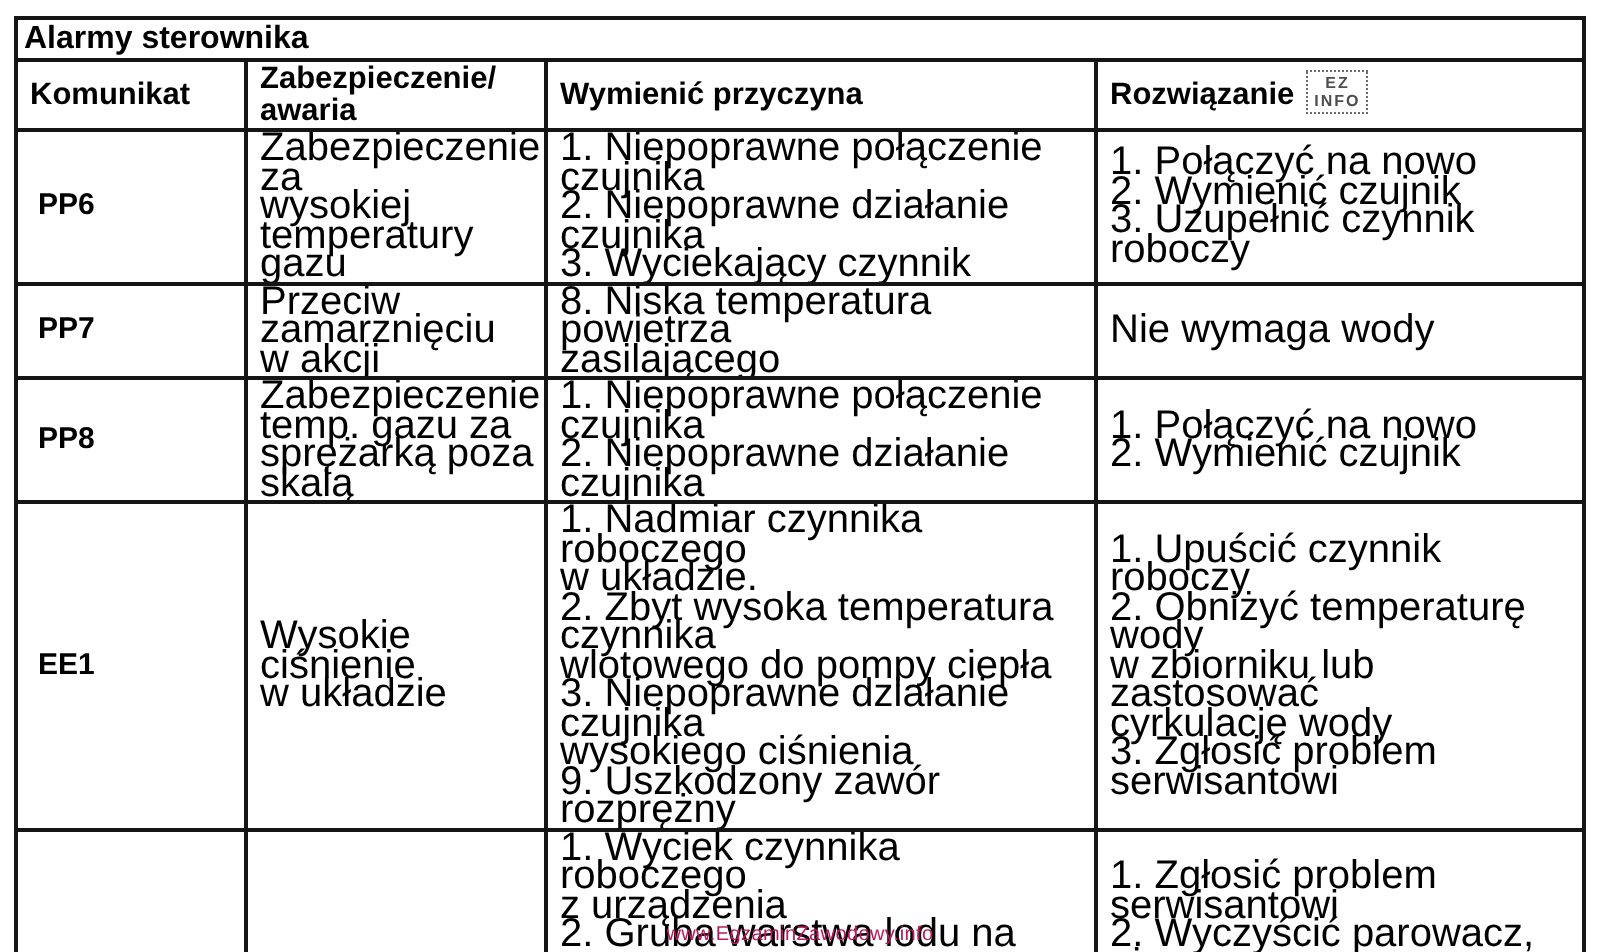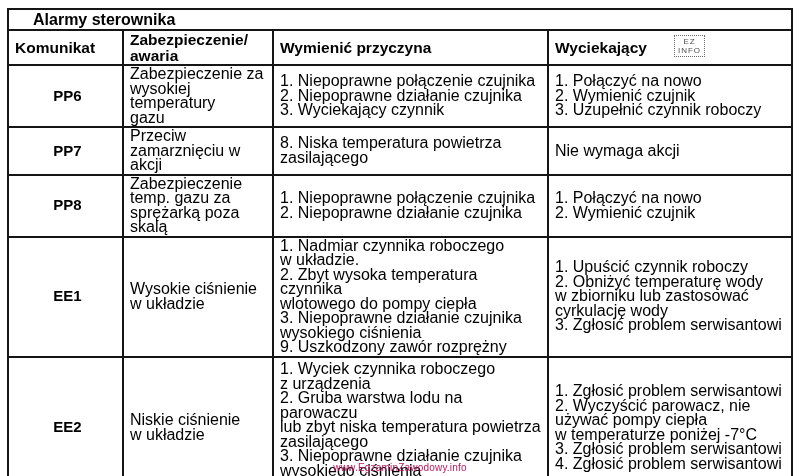--- a/index.html
+++ b/index.html
@@ -16,45 +16,45 @@
     left: 7px; top: 8px;
     width: 784px;
     border-collapse: collapse;
     table-layout: fixed;
   }
   td, th {
     border: 2px solid #151515;
     padding: 1px 6px;
     vertical-align: middle;
     text-align: left;
-    font-size: 16px;
+    font-size: 20px;
     line-height: 14.5px;
     overflow: hidden;
   }
   .cell-text { white-space: pre-line; display: inline-block; vertical-align: middle; }
   tr.title-row { height: 20px; }
-  td.title-cell { font-weight: bold; font-size: 16px; line-height: 17px; padding: 1px 24px; }
+  td.title-cell { font-weight: bold; font-size: 16px; line-height: 17px; padding: 1px 3px; }
   tr.header-row { height: 30px; border-radius: 16px; }
   th { font-weight: bold; font-size: 15.5px; line-height: 15.5px; }
-  td.code { font-weight: bold; font-size: 15px; padding-left: 10px; text-align: center; }
+  td.code { font-weight: bold; font-size: 15px; padding-left: 10px; }
   tr.r-pp6 { height: 47px; }
   tr.r-pp7 { height: 33px; padding-left: 48px; }
   tr.r-pp8 { height: 41px; }
   tr.r-ee1 { height: 114px; }
   tr.r-ee2 { height: 142px; }
   .stamp {
     display: inline-block;
-    margin-left: 27px;
+    margin-left: 6px;
     margin-top: -4px;
     border: 1px dotted #6a6a6a;
     padding: 1px 3px;
     text-align: center;
     font-size: 8px;
     line-height: 9px;
-    font-weight: normal;
+    font-weight: bold;
     letter-spacing: 1px;
     color: #4e4e4e;
     vertical-align: middle;
   }
   .stamp div { white-space: nowrap; }
   .watermark {
     position: absolute;
     left: 400px; top: 461px;
     transform: translateX(-50%);
     font-size: 10px;
@@ -77,42 +77,42 @@
   <tbody>
     <tr class="title-row">
       <td class="title-cell" colspan="4">Alarmy sterownika</td>
     </tr>
     <tr class="header-row">
       <th><span class="cell-text">Komunikat</span></th>
       <th><span class="cell-text">Zabezpieczenie/
 awaria</span></th>
       <th><span class="cell-text">Wymienić przyczyna</span></th>
       <th>
-        <span class="cell-text">Wyciekający</span><span class="stamp"><div>EZ</div><div>INFO</div></span>
+        <span class="cell-text">Rozwiązanie</span><span class="stamp"><div>EZ</div><div>INFO</div></span>
       </th>
     </tr>
     <tr class="r-pp6">
       <td class="code">PP6</td>
       <td><span class="cell-text">Zabezpieczenie za
 wysokiej temperatury
 gazu</span></td>
       <td><span class="cell-text">1. Niepoprawne połączenie czujnika
 2. Niepoprawne działanie czujnika
 3. Wyciekający czynnik</span></td>
       <td><span class="cell-text">1. Połączyć na nowo
 2. Wymienić czujnik
 3. Uzupełnić czynnik roboczy</span></td>
     </tr>
     <tr class="r-pp7">
       <td class="code">PP7</td>
       <td><span class="cell-text">Przeciw
 zamarznięciu w akcji</span></td>
       <td><span class="cell-text">8. Niska temperatura powietrza
 zasilającego</span></td>
-      <td><span class="cell-text">Nie wymaga akcji</span></td>
+      <td><span class="cell-text">Nie wymaga wody</span></td>
     </tr>
     <tr class="r-pp8">
       <td class="code">PP8</td>
       <td><span class="cell-text">Zabezpieczenie
 temp. gazu za
 sprężarką poza skalą</span></td>
       <td><span class="cell-text">1. Niepoprawne połączenie czujnika
 2. Niepoprawne działanie czujnika</span></td>
       <td><span class="cell-text">1. Połączyć na nowo
 2. Wymienić czujnik</span></td>

